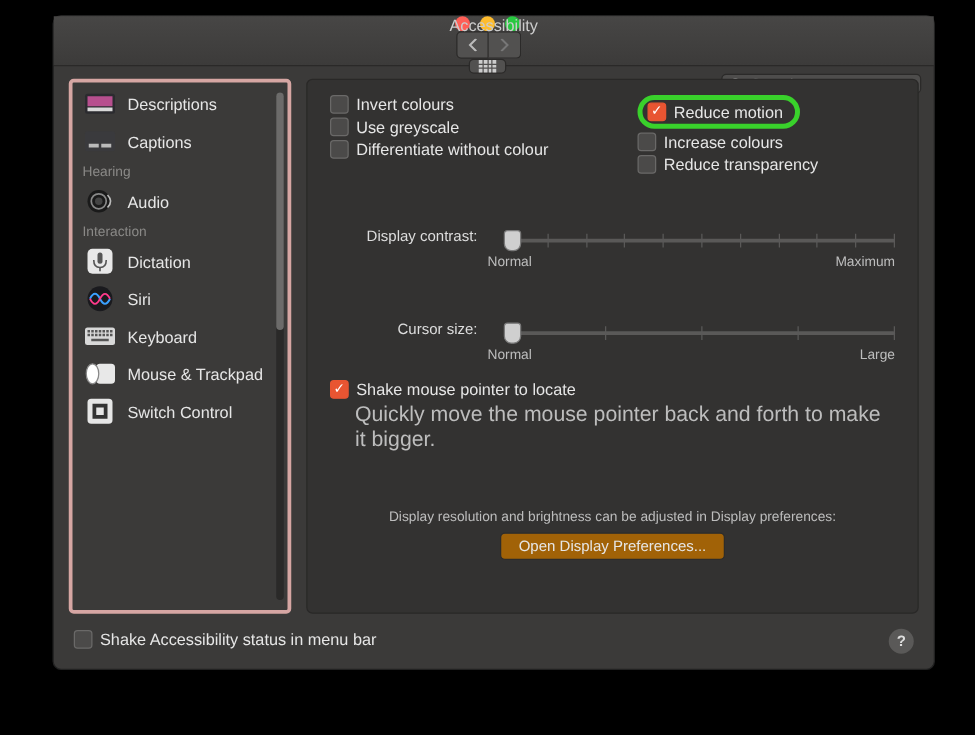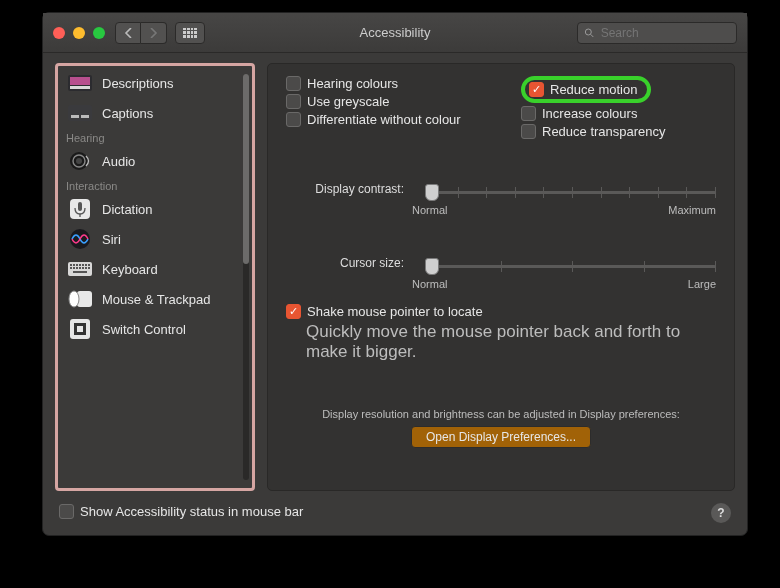--- a/index.html
+++ b/index.html
@@ -25,20 +25,21 @@
   }
   
   .titlebar {
     height: 40px;
     display: flex;
     align-items: center;
     padding: 0 10px;
     position: relative;
     border-bottom: 1px solid #2a2928;
     background: linear-gradient(#474645,#3c3b3a);
+    flex-direction: column;
   }
   .traffic { display: flex; gap: 8px; margin-right: 10px; }
   .dot { width: 12px; height: 12px; border-radius: 50%; }
   .dot.red { background:#ff5f57; } .dot.yellow{background:#febc2e;} .dot.green{background:#28c840;}
   .nav-btns { display: flex; gap: 0; margin-right: 8px; }
   .nav-btn {
     width: 26px; height: 22px; background:#525150;
     border:1px solid #2b2a29; display:flex;align-items:center;justify-content:center;
     color:#bbb; font-size:12px;
   }
@@ -57,21 +58,21 @@
     padding:0 6px; gap:6px; color:#999;
   }
   .search svg{width:12px;height:12px;fill:#999;}
   .search input{background:none;border:none;outline:none;color:#ddd;font-size:12px;width:100%;}
   
   .body {
     flex:1; display:flex; padding:10px 12px 8px 12px; gap:12px;
   }
   
   .sidebar-wrap{
-    width:200px; border:3px solid #d6a6a3; border-radius:4px; padding:2px;
+    width:178px; border:3px solid #d6a6a3; border-radius:4px; padding:2px;
     background:#3b3a39; position:relative;
   }
   .sidebar{position:relative;height:100%;overflow:hidden;}
   .scrollbar{position:absolute;right:1px;top:6px;bottom:6px;width:6px;background:#2a2928;border-radius:3px;}
   .scrollbar-thumb{position:absolute;top:0;width:6px;height:190px;background:#6c6b6a;border-radius:3px;}
   .side-group-label{font-size:11px;color:#8a8987;padding:4px 6px 2px;}
   .side-item{
     display:flex;align-items:center;gap:8px;padding:5px 6px;cursor:default;
   }
   .side-item .sicon{width:28px;height:20px;display:flex;align-items:center;justify-content:center;}
@@ -280,21 +281,21 @@
           <div class="scrollbar-thumb"></div>
         </div>
       </div>
     </div>
 
     <div class="main">
       <div class="two-col">
         <div class="col">
           <div class="cb-row">
             <div class="checkbox"></div>
-            <span>Hearing colours</span>
+            <span>Invert colours</span>
           </div>
           <div class="cb-row">
             <div class="checkbox"></div>
             <span>Use greyscale</span>
           </div>
           <div class="cb-row">
             <div class="checkbox"></div>
             <span>Differentiate without colour</span>
           </div>
         </div>
@@ -375,19 +376,19 @@
       </div>
 
       <div class="display-note">Display resolution and brightness can be adjusted in Display preferences:</div>
       <button class="open-btn">Open Display Preferences...</button>
     </div>
   </div>
 
   <div class="footer">
     <div class="cb-row">
       <div class="checkbox"></div>
-      <span>Show Accessibility status in mouse bar</span>
+      <span>Shake Accessibility status in menu bar</span>
     </div>
     <div class="help">
       <span>?</span>
     </div>
   </div>
 </div>
 
 </body></html>

